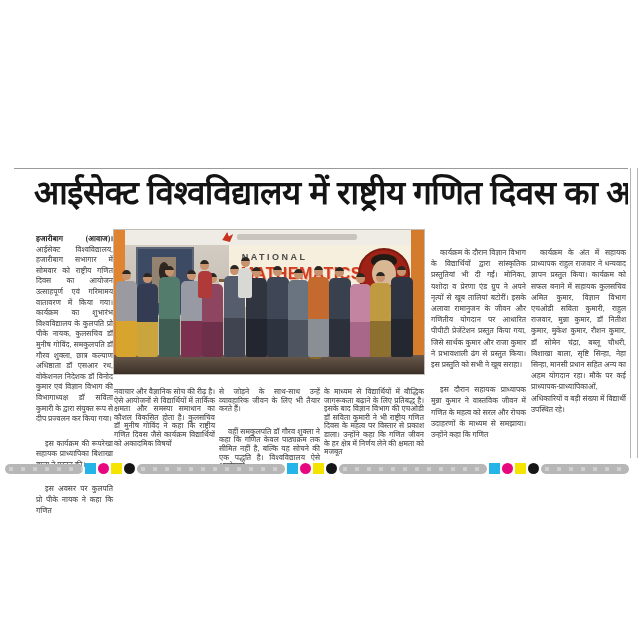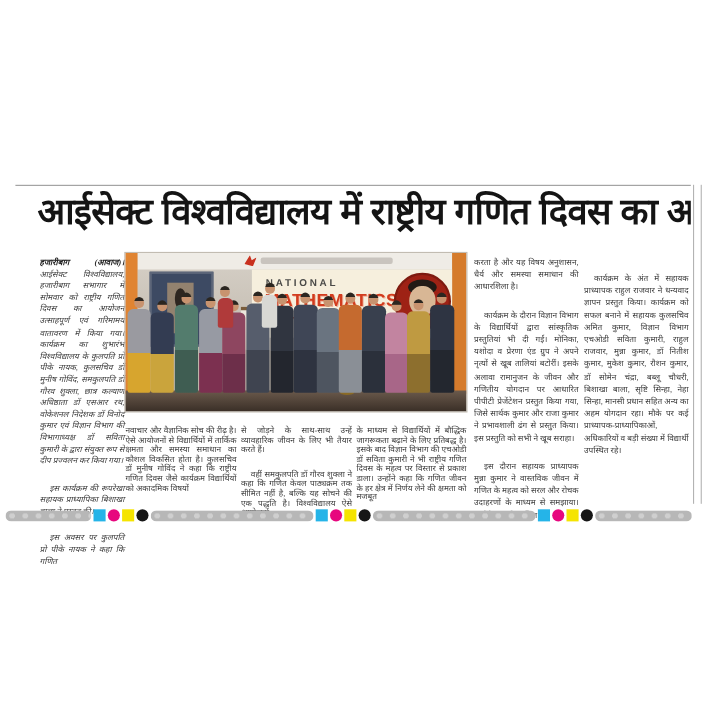--- a/index.html
+++ b/index.html
@@ -15,21 +15,21 @@
   
   .headline{position:absolute;left:34px;top:170px;width:594px;height:47px;overflow:hidden;
             font-family:"Liberation Sans","DejaVu Sans",sans-serif;font-weight:bold;
             font-size:33px;line-height:46px;color:#141414;text-align:center;
             letter-spacing:-0.5px;white-space:nowrap;}
 
   
   .col{position:absolute;font-size:7.5px;text-align:justify;color:#3c3c3c;}
   .col p{margin:0;}
   .col p.ind{text-indent:9px;margin-top:14px;}
-  .colA{left:36px;top:234px;width:77px;line-height:10.6px;font-style:italic;}
+  .colA{left:36px;top:234px;width:77px;line-height:10.6px;}
   .colB{left:114px;top:388px;width:101px;line-height:8.6px;}
   .colC{left:219px;top:388px;width:101px;line-height:8.6px;}
   .colD{left:324px;top:388px;width:100px;line-height:8.6px;}
   .colE{left:431px;top:233px;width:95px;line-height:11.2px;}
   .colF{left:531px;top:233px;width:95px;line-height:11.2px;}
   .dateline{display:flex;justify-content:space-between;font-weight:bold;color:#222;}
 
   
   .photo{position:absolute;left:114px;top:230px;width:310px;height:144px;overflow:hidden;
          background:linear-gradient(#d6d0c7,#bdb5a9 72%);outline:1px solid #c2bcb2;}
@@ -206,21 +206,20 @@
   </div>
   <div class="col colC">
     <p>से जोड़ने के साथ-साथ उन्हें व्यावहारिक जीवन के लिए भी तैयार करते हैं।</p>
     <p class="ind">वहीं समकुलपति डॉ गौरव शुक्ला ने कहा कि गणित केवल पाठ्यक्रम तक सीमित नहीं है, बल्कि यह सोचने की एक पद्धति है। विश्वविद्यालय ऐसे आयोजनों</p>
   </div>
   <div class="col colD">
     <p>के माध्यम से विद्यार्थियों में बौद्धिक जागरूकता बढ़ाने के लिए प्रतिबद्ध है। इसके बाद विज्ञान विभाग की एचओडी डॉ सविता कुमारी ने भी राष्ट्रीय गणित दिवस के महत्व पर विस्तार से प्रकाश डाला। उन्होंने कहा कि गणित जीवन के हर क्षेत्र में निर्णय लेने की क्षमता को मजबूत</p>
   </div>
 
   <div class="col colE">
-    <p>करता है और यह विषय अनुशासन, धैर्य और समस्या समाधान की आधारशिला है।</p>
     <p class="ind">कार्यक्रम के दौरान विज्ञान विभाग के विद्यार्थियों द्वारा सांस्कृतिक प्रस्तुतियां भी दी गईं। मोनिका, यशोदा व प्रेरणा एंड ग्रुप ने अपने नृत्यों से खूब तालियां बटोरीं। इसके अलावा रामानुजन के जीवन और गणितीय योगदान पर आधारित पीपीटी प्रेजेंटेशन प्रस्तुत किया गया, जिसे सार्थक कुमार और राजा कुमार ने प्रभावशाली ढंग से प्रस्तुत किया। इस प्रस्तुति को सभी ने खूब सराहा।</p>
     <p class="ind">इस दौरान सहायक प्राध्यापक मुन्ना कुमार ने वास्तविक जीवन में गणित के महत्व को सरल और रोचक उदाहरणों के माध्यम से समझाया। उन्होंने कहा कि गणित</p>
   </div>
   <div class="col colF">
     <p class="ind">कार्यक्रम के अंत में सहायक प्राध्यापक राहुल राजवार ने धन्यवाद ज्ञापन प्रस्तुत किया। कार्यक्रम को सफल बनाने में सहायक कुलसचिव अमित कुमार, विज्ञान विभाग एचओडी सविता कुमारी, राहुल राजवार, मुन्ना कुमार, डॉ नितीश कुमार, मुकेश कुमार, रौशन कुमार, डॉ सोमेन चंद्रा, बब्लू चौधरी, बिशाखा बाला, सृष्टि सिन्हा, नेहा सिन्हा, मानसी प्रधान सहित अन्य का अहम योगदान रहा। मौके पर कई प्राध्यापक-प्राध्यापिकाओं, अधिकारियों व बड़ी संख्या में विद्यार्थी उपस्थित रहे।</p>
   </div>
 
   <div class="colorbar" id="colorbar">
       <div class="seg seg-pill" style="width: 78px;"></div>
       <div class="seg seg-c"></div>

